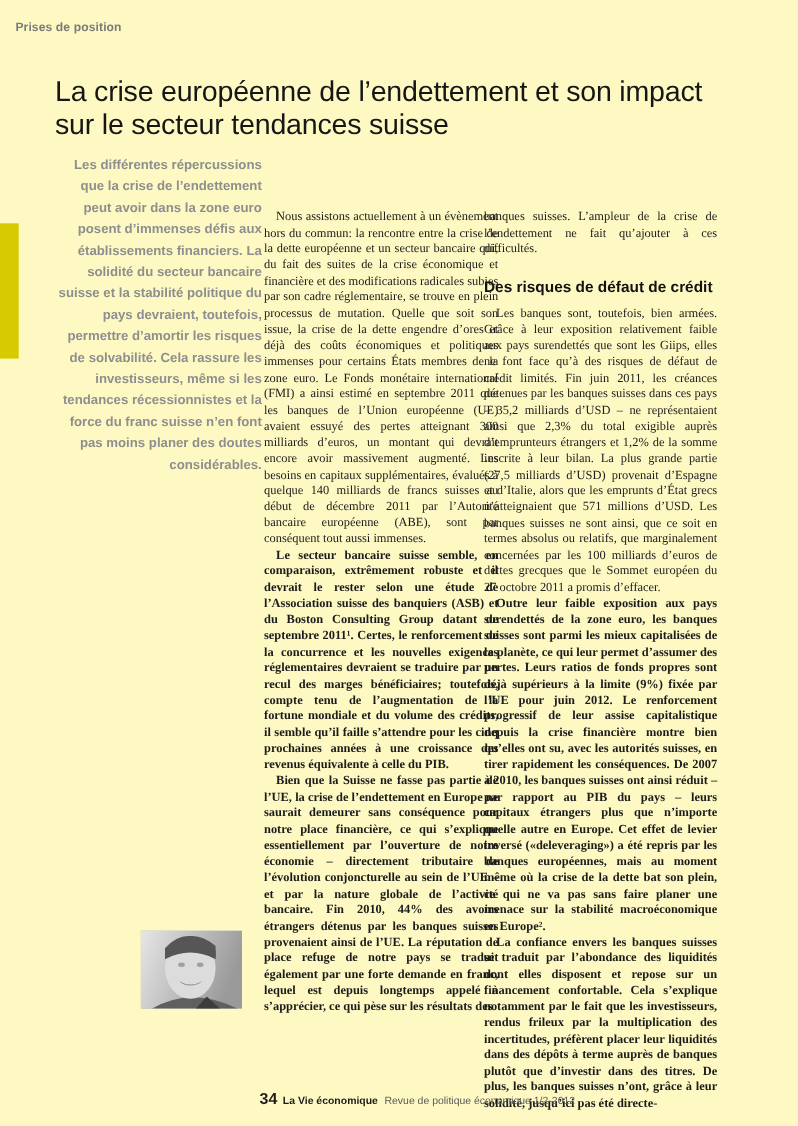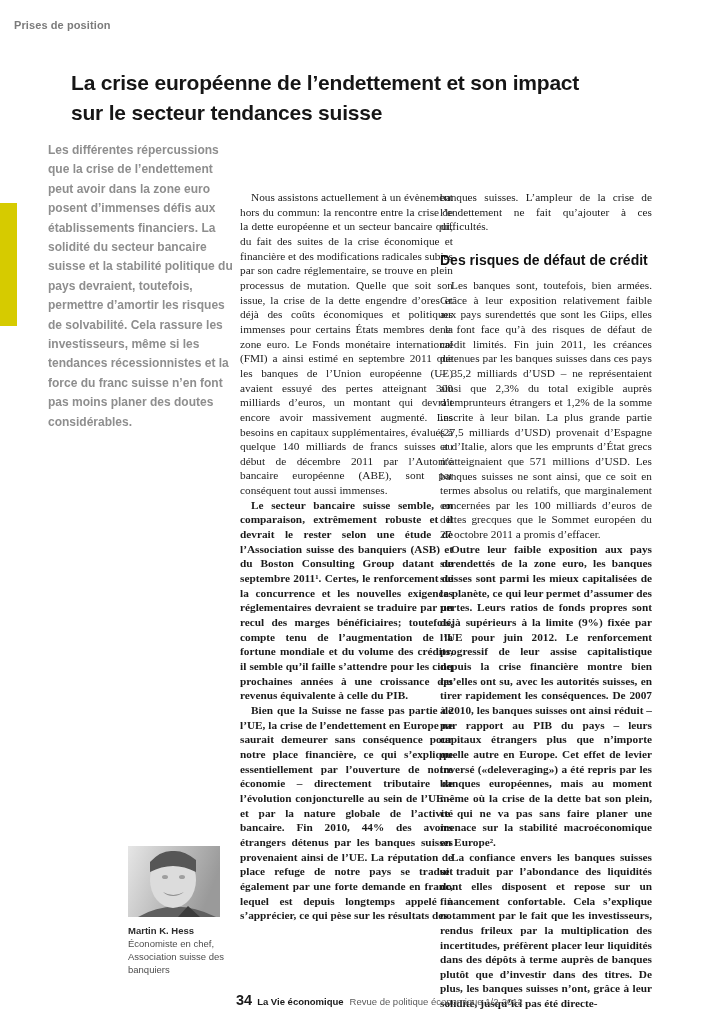--- a/index.html
+++ b/index.html
@@ -1,41 +1,40 @@
 <!DOCTYPE html>
 <html lang="fr"><head>
 <meta charset="utf-8">
 <style>
   html,body{margin:0;padding:0;background:#e9e9e9;}
   .page{
     position:relative;
     width:725px;height:1024px;
     margin:0 auto;
-    background:#ffffff;
+    background:#fef9c3;
     overflow:hidden;
     font-family:"Liberation Sans",sans-serif;
   }
   .kicker{
     position:absolute;left:14px;top:19px;
     font-size:11px;font-weight:bold;color:#7b7b7b;
     letter-spacing:.1px;
   }
   .title{
     position:absolute;left:50px;top:68px;
-    font-size:21px;line-height:30px;font-weight:bold;color:#161616;
+    font-size:26px;line-height:30px;font-weight:normal;color:#161616;
     letter-spacing:-.2px;
-    margin-left:21px;
   }
   .accent-bar{
     position:absolute;left:0;top:203px;width:17px;height:123px;
     background:#d6cb00;
   }
   .lead{
     position:absolute;left:48px;top:141px;width:190px;
-    font-size:12px;line-height:19.4px;font-weight:bold;color:#8e8e8e;
+    font-size:12px;line-height:19.4px;font-weight:bold;color:#8e8e8e;text-align:right;
   }
   .col{
     position:absolute;top:190px;
     font-family:"Liberation Serif",serif;
     font-size:11.3px;line-height:14.65px;color:#1b1b1b;
     text-align:justify;
   }
   .col-middle{left:240px;width:213px;}
   .col-right{left:440px;width:212px;}
   .col p{margin:0;}
@@ -117,22 +116,18 @@
       <ellipse cx="45" cy="34" rx="23" ry="28" fill="#dcdcdc"></ellipse>
       <path d="M22,26 Q26,6 45,6 Q66,6 68,26 L68,18 Q58,10 45,11 Q32,10 22,20 Z" fill="#4a4a4a"></path>
       <path d="M22,26 Q45,14 68,26 L68,14 Q56,4 45,5 Q33,4 22,16 Z" fill="#565656"></path>
       <path d="M35,46 Q45,52 56,46 Q51,50 45,50 Q39,50 35,46 Z" fill="#8f8f8f"></path>
       <ellipse cx="37" cy="31" rx="3" ry="2" fill="#9f9f9f"></ellipse>
       <ellipse cx="54" cy="31" rx="3" ry="2" fill="#9f9f9f"></ellipse>
       <path d="M60,60 L72,71 L50,71 Z" fill="#3c3c3c"></path>
     </svg>
   </div>
 
-  <div class="caption">
-    <div class="name">Martin K. Hess</div>
-    <div class="role">Économiste en chef, Association suisse des banquiers</div>
-  </div>
 
   <div class="footer">
     <span class="pageno">34</span><span class="journal">La Vie économique</span><span class="issue">Revue de politique économique 1/2-2012</span>
   </div>
 
 </div>
 
 </body></html>

